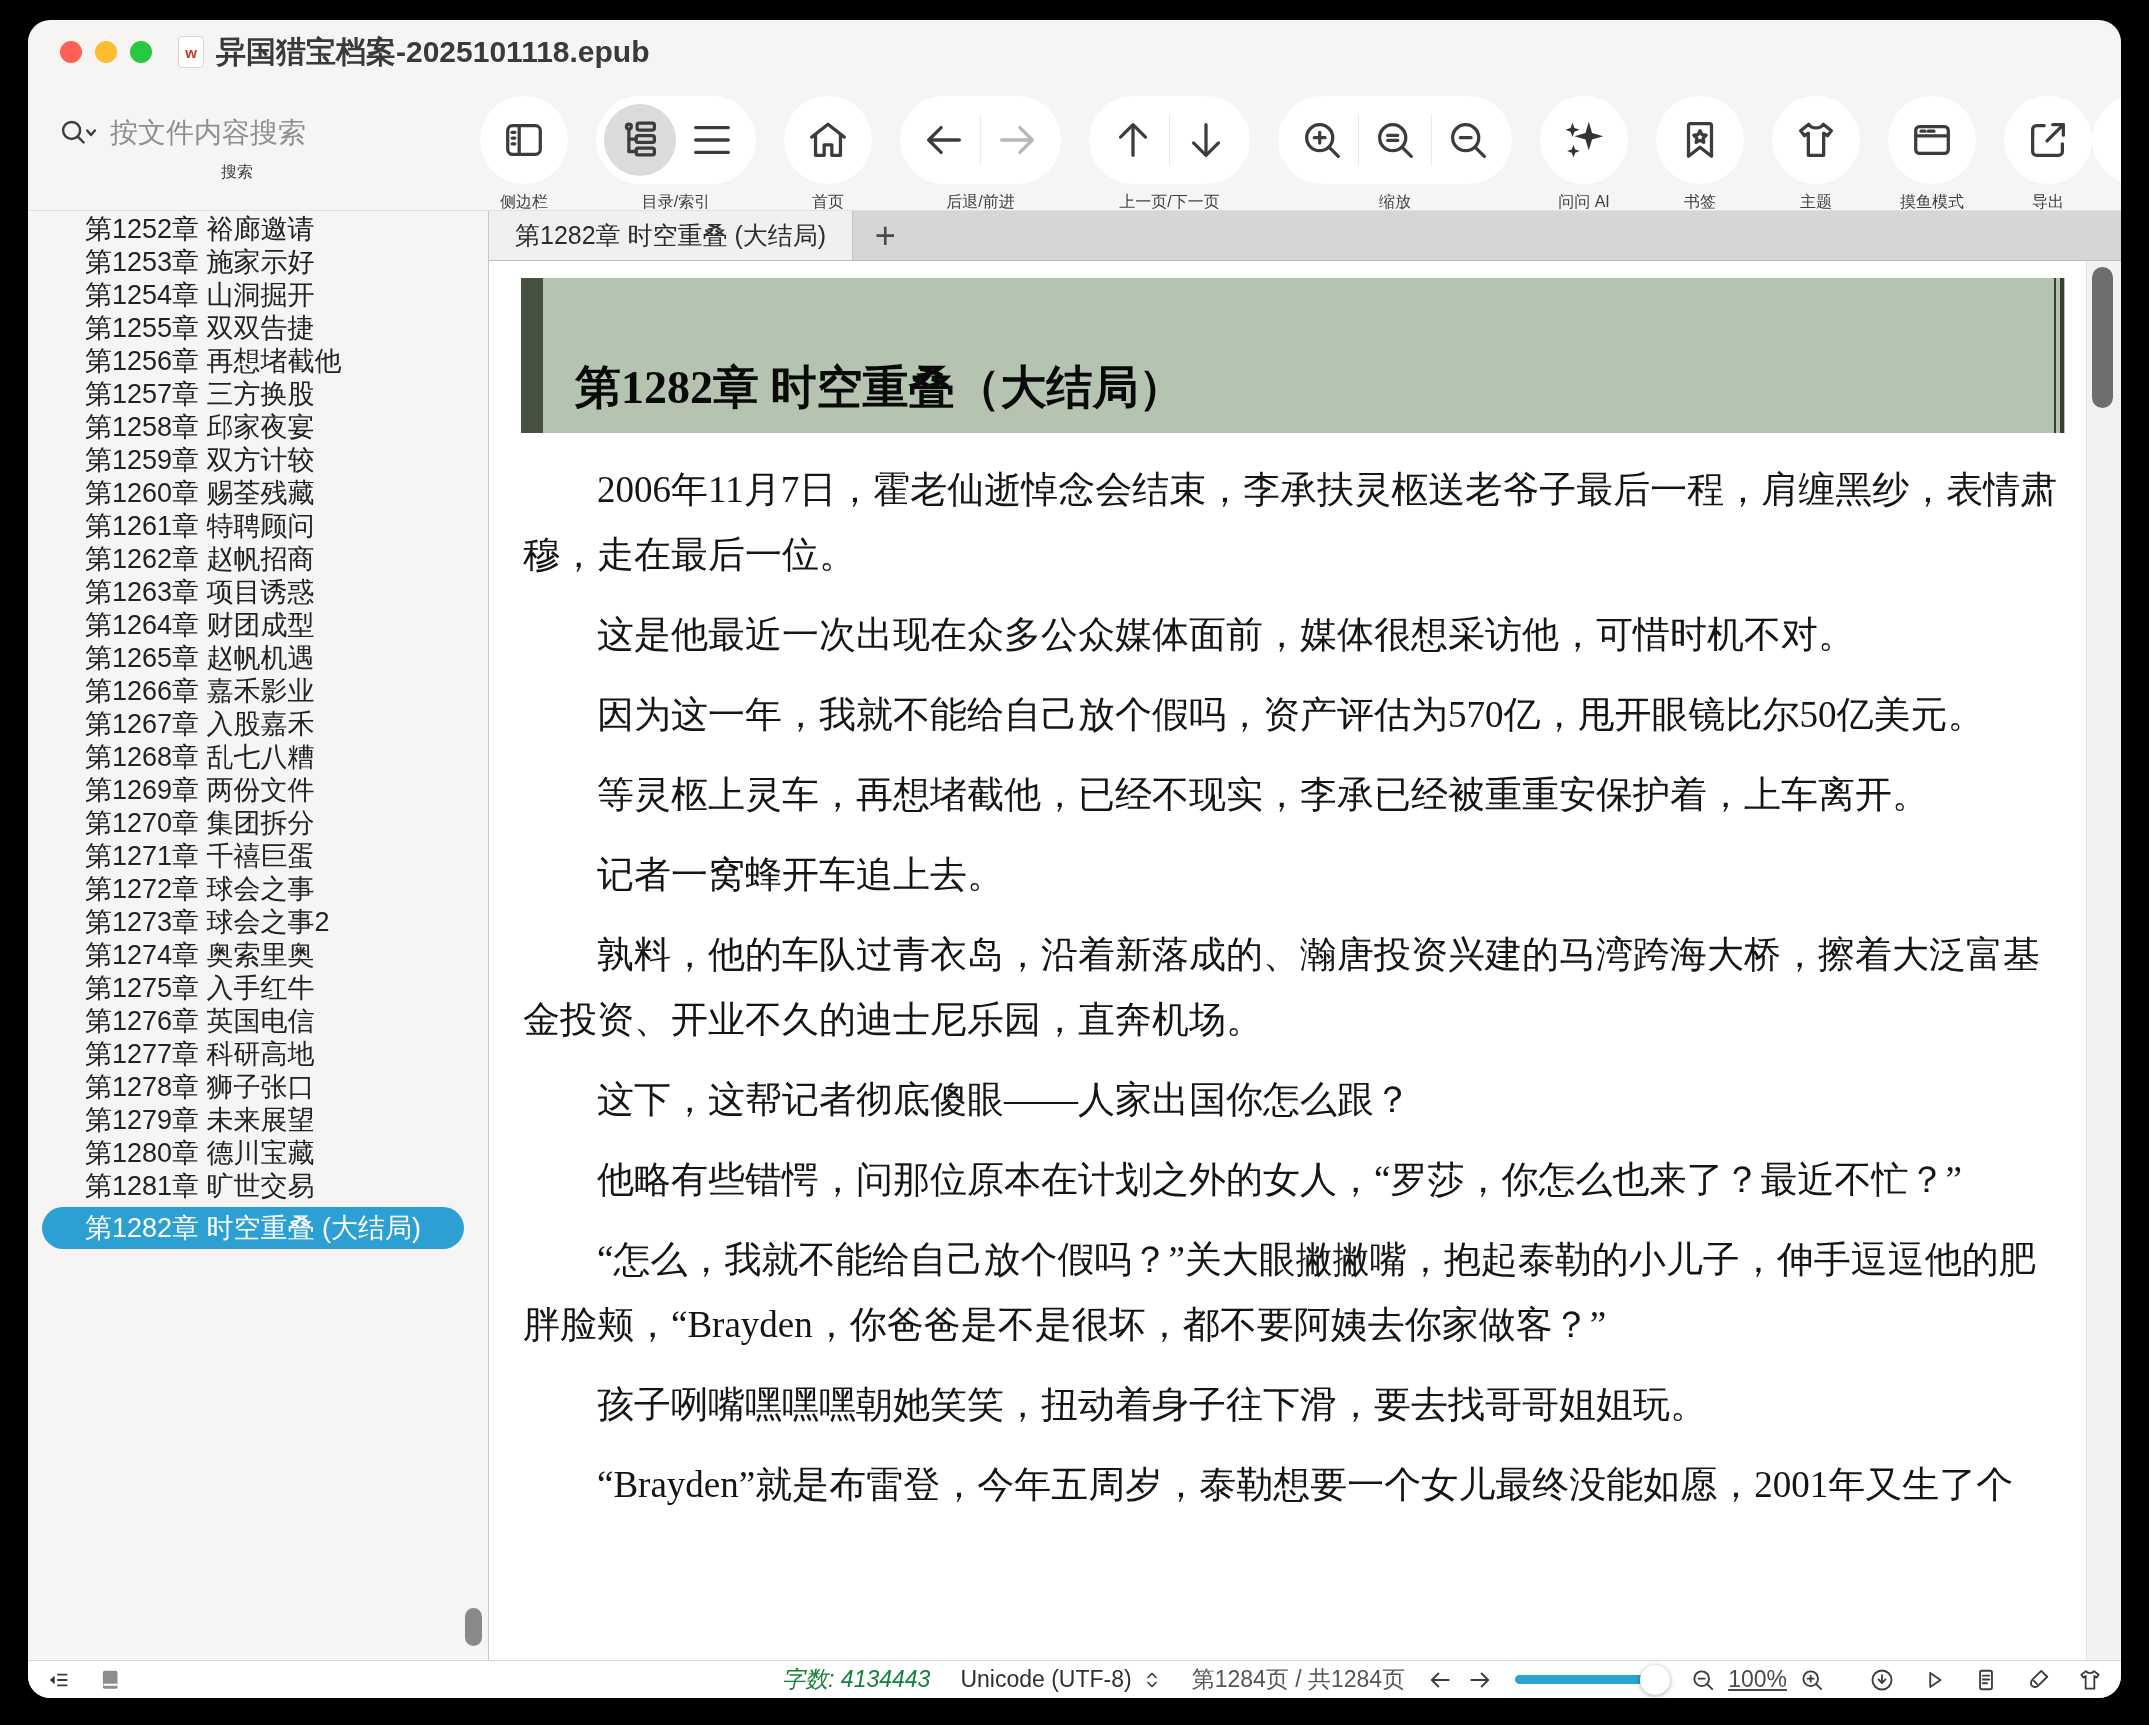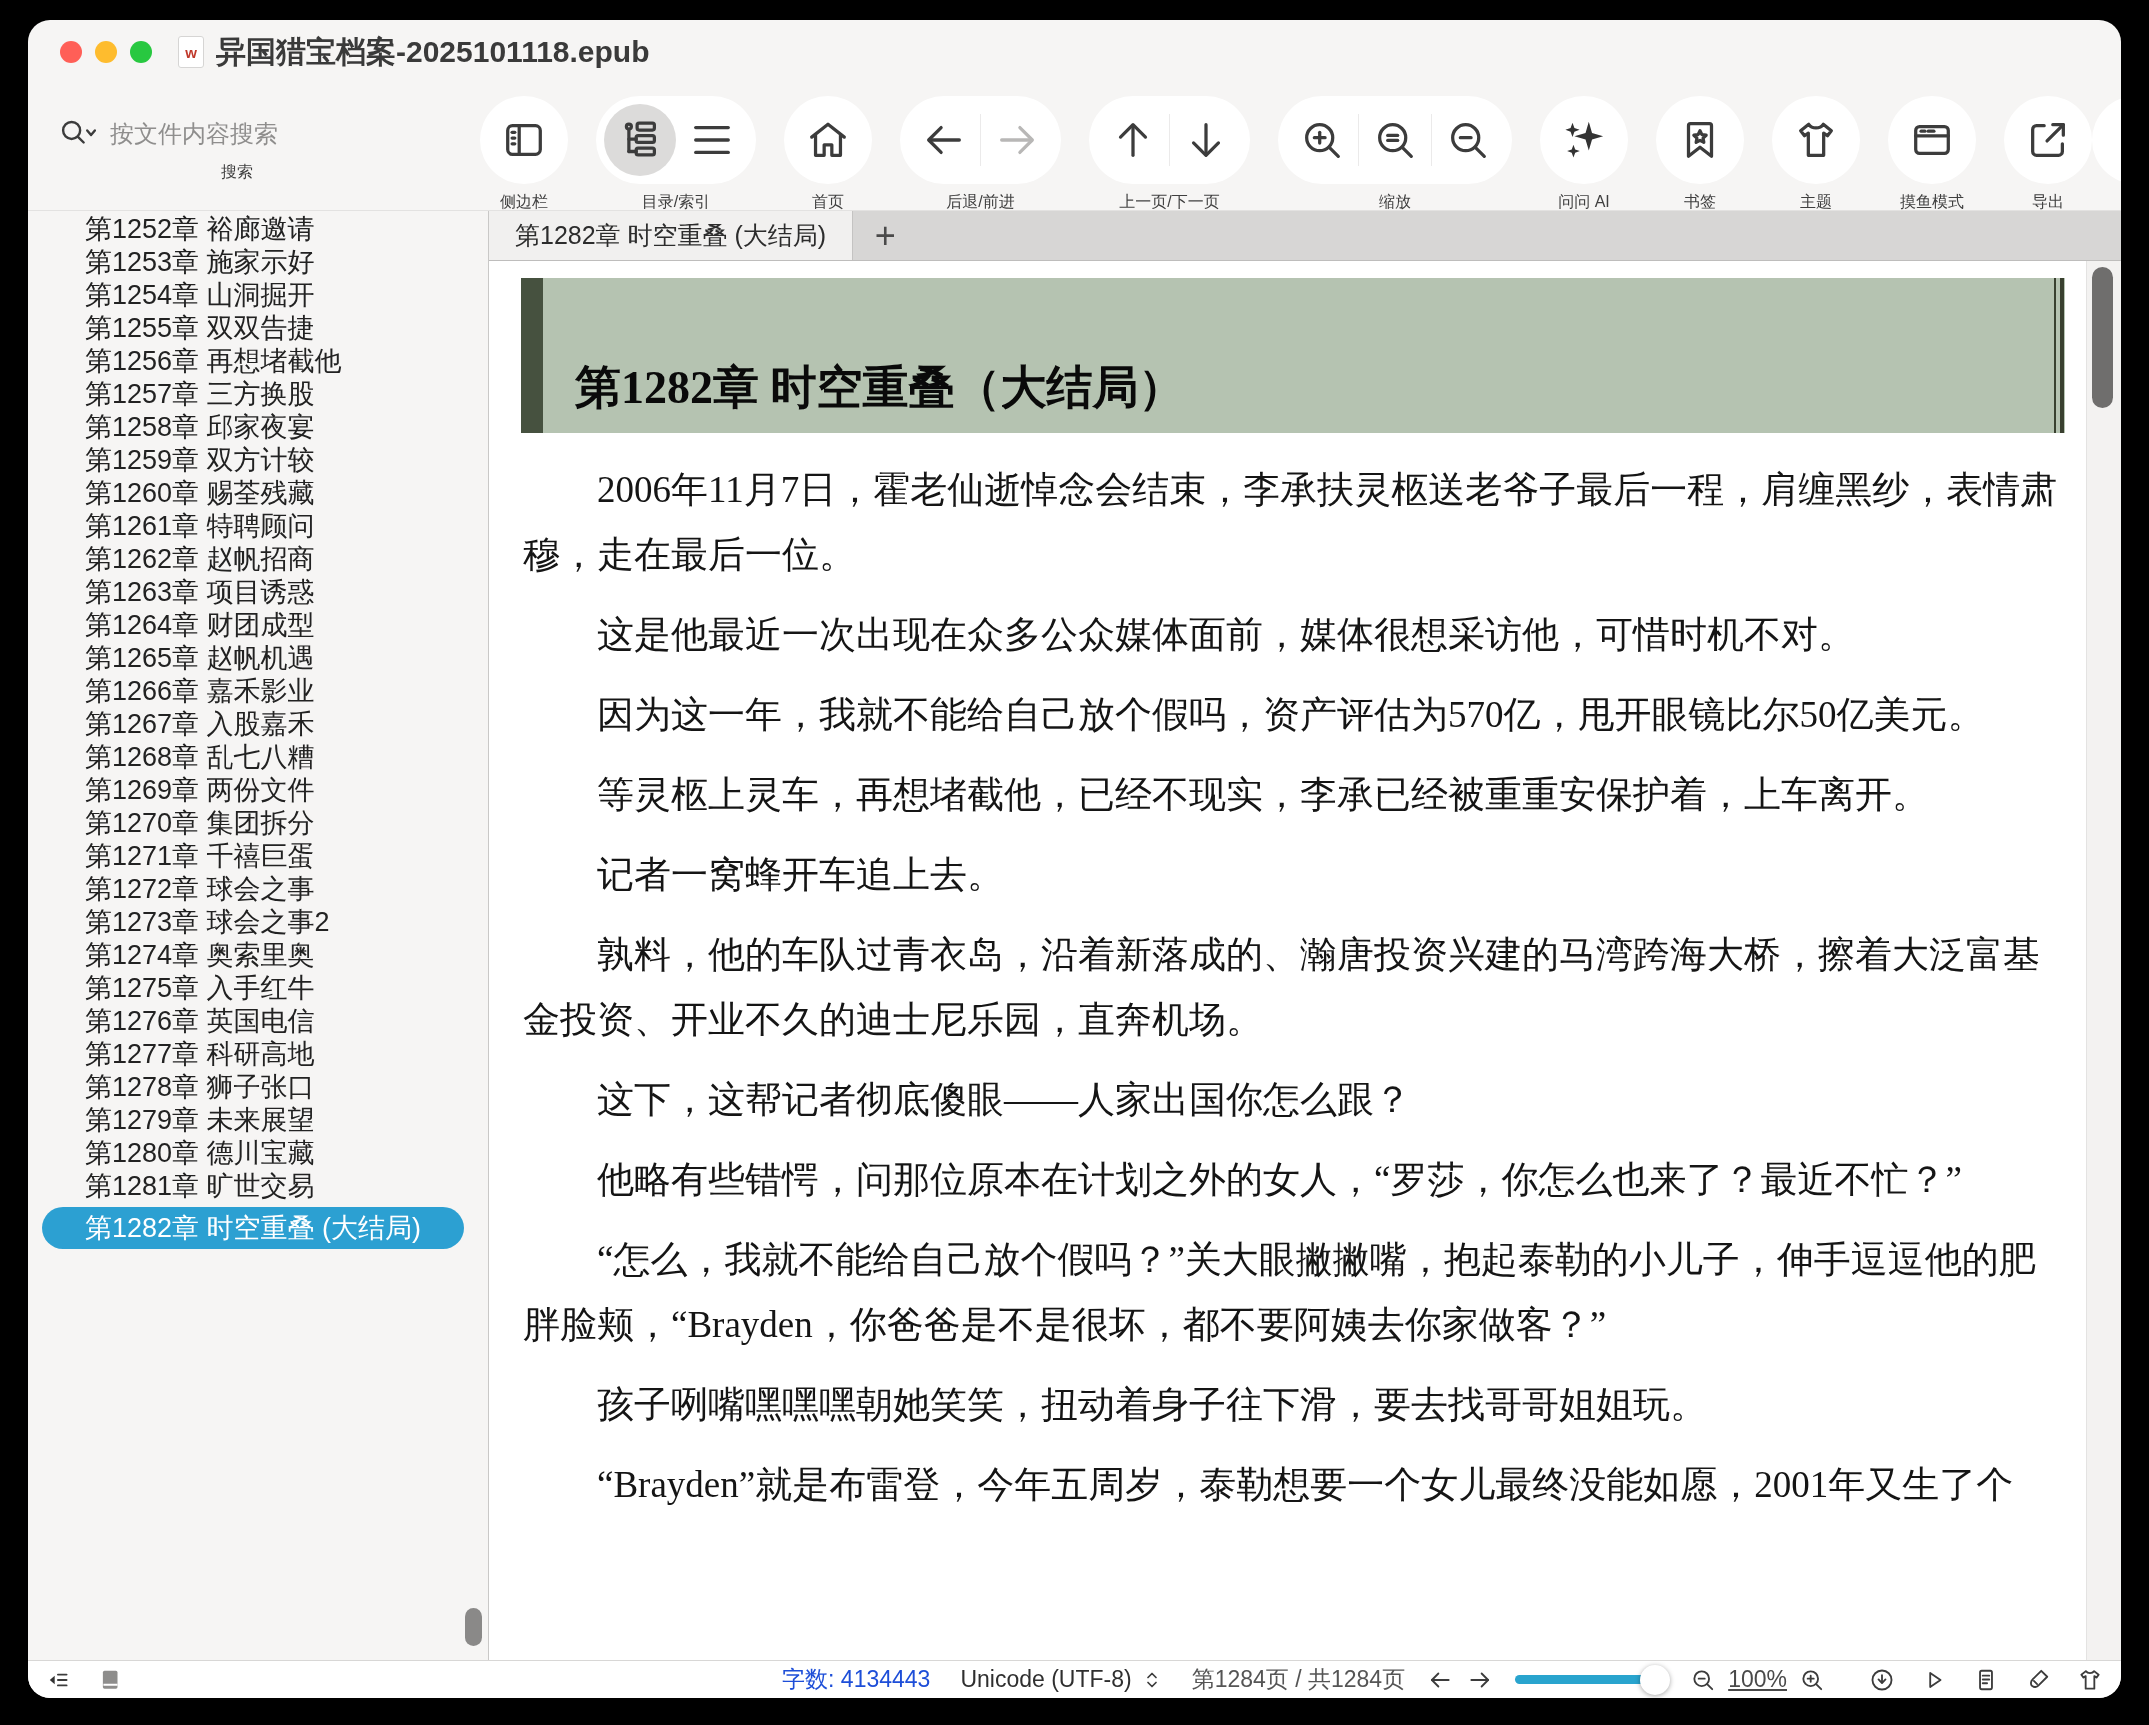--- a/index.html
+++ b/index.html
@@ -16,22 +16,22 @@
   .light.green{background:#28c840;}
   .file-icon{position:relative;width:24px;height:30px;background:#fff;border:1px solid #d6d5d4;
     border-radius:3px;margin-left:26px;flex:none;display:flex;align-items:center;justify-content:center;}
   .file-icon span{color:#c0392b;font-size:15px;font-weight:700;line-height:1;}
   .window-title{margin-left:12px;font-size:30px;font-weight:700;color:#3a3a3a;}
   
   .toolbar{height:127px;flex:none;display:flex;align-items:flex-start;padding:0 30px;
     border-bottom:1px solid #e3e2e1;box-sizing:border-box;}
   .search-area{width:358px;flex:none;display:flex;flex-direction:column;align-items:center;padding-top:30px;}
   .search-box{display:flex;align-items:center;gap:10px;width:100%;height:40px;}
-  .search-box input{border:none;outline:none;background:transparent;font-size:24px;color:#701a75;width:279px;
-    font-family:Liberation Serif, serif;}
+  .search-box input{border:none;outline:none;background:transparent;font-size:28px;color:#701a75;width:279px;
+    font-family:Liberation Mono, monospace;}
   .search-box input::placeholder{color:#8f8e8d;}
   .tool-label{margin-top:8px;font-size:16px;color:#3f3f3f;white-space:nowrap;}
   .tools{display:flex;gap:28px;margin-left:64px;padding-top:12px;align-items:flex-start;}
   .tool{display:flex;flex-direction:column;align-items:center;}
   .pill{background:#fff;border-radius:44px;height:88px;display:flex;align-items:center;padding:0 8px;box-sizing:border-box;}
   .tbtn{width:72px;height:72px;border:none;background:transparent;border-radius:50%;display:flex;
     align-items:center;justify-content:center;padding:0;cursor:pointer;}
   .tbtn.active{background:#dcdbda;}
   .sep{width:1px;height:52px;background:#ebeaea;flex:none;}
   .more-tool{margin-left:auto;padding-top:12px;}
@@ -68,21 +68,21 @@
     font-size:37px;line-height:65px;color:#151515;}
   .paragraphs p{margin:0 0 15px 0;text-indent:74px;}
   .v-scrollbar{position:absolute;right:0;top:0;bottom:0;width:34px;background:#f3f2f1;border-left:1px solid #e4e3e2;}
   .v-thumb{position:absolute;left:5px;top:6px;width:21px;height:141px;border-radius:11px;background:#6f6e6d;}
   
   .statusbar{height:38px;flex:none;background:#fff;border-top:1px solid #d8d7d6;display:flex;
     align-items:center;padding:0 18px;box-sizing:border-box;font-size:23px;color:#4a4a4a;}
   .statusbar .sb-btn{border:none;background:transparent;padding:0;display:flex;align-items:center;cursor:pointer;}
   .sb-book{margin-left:26px;}
   .sb-spacer{flex:1;}
-  .sb-wordcount{color:#1d4ed8;}
+  .sb-wordcount{color:#15803d;font-style:italic;}
   .sb-encoding{margin-left:30px;color:#2f2f2f;display:flex;align-items:center;gap:8px;}
   .sb-page{margin-left:28px;color:#555;}
   .sb-arrows{margin-left:22px;display:flex;gap:14px;align-items:center;}
   .slider{margin-left:22px;width:149px;height:9px;border-radius:5px;background:#29a4ce;position:relative;flex:none;}
   .slider-thumb{position:absolute;right:-6px;top:50%;transform:translateY(-50%);width:30px;height:30px;
     border-radius:50%;background:#fff;box-shadow:0 1px 5px rgba(0,0,0,.35);}
   .sb-zoom{margin-left:26px;display:flex;align-items:center;gap:12px;text-decoration:underline;}
   .sb-zoomlevel{color:#4a4a4a;}
   .sb-right{margin-left:44px;display:flex;align-items:center;gap:26px;}
 </style>

